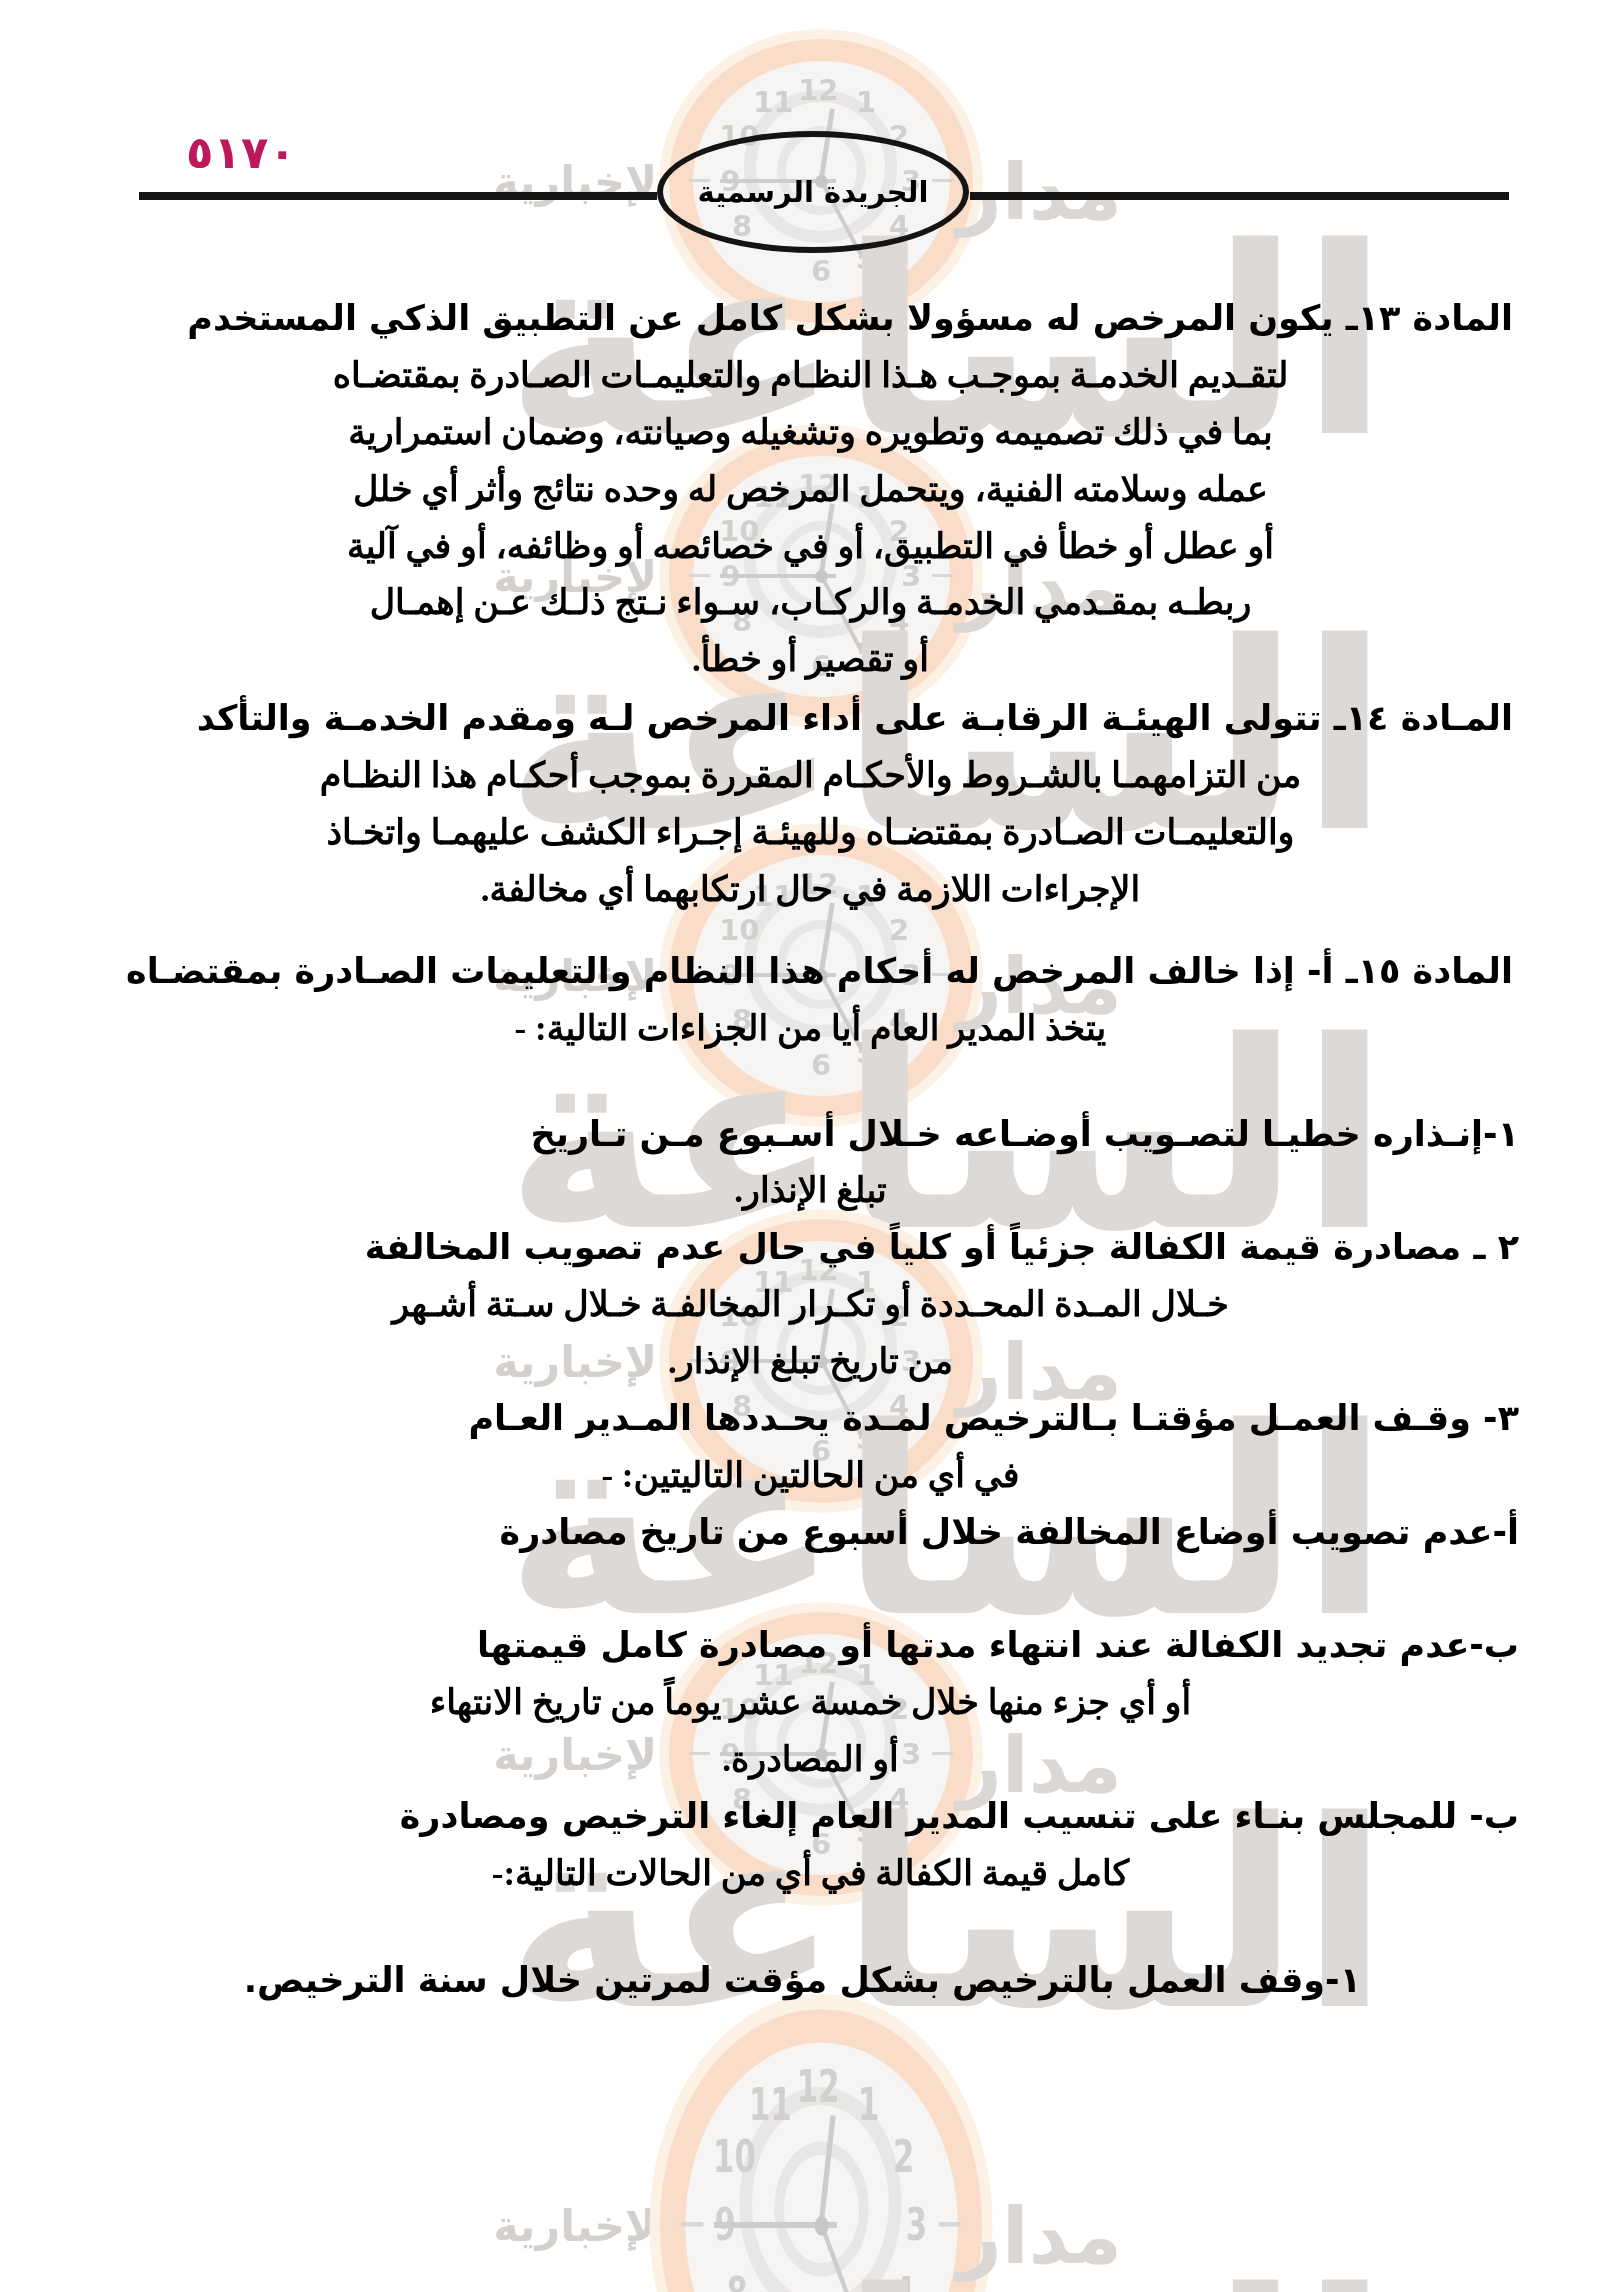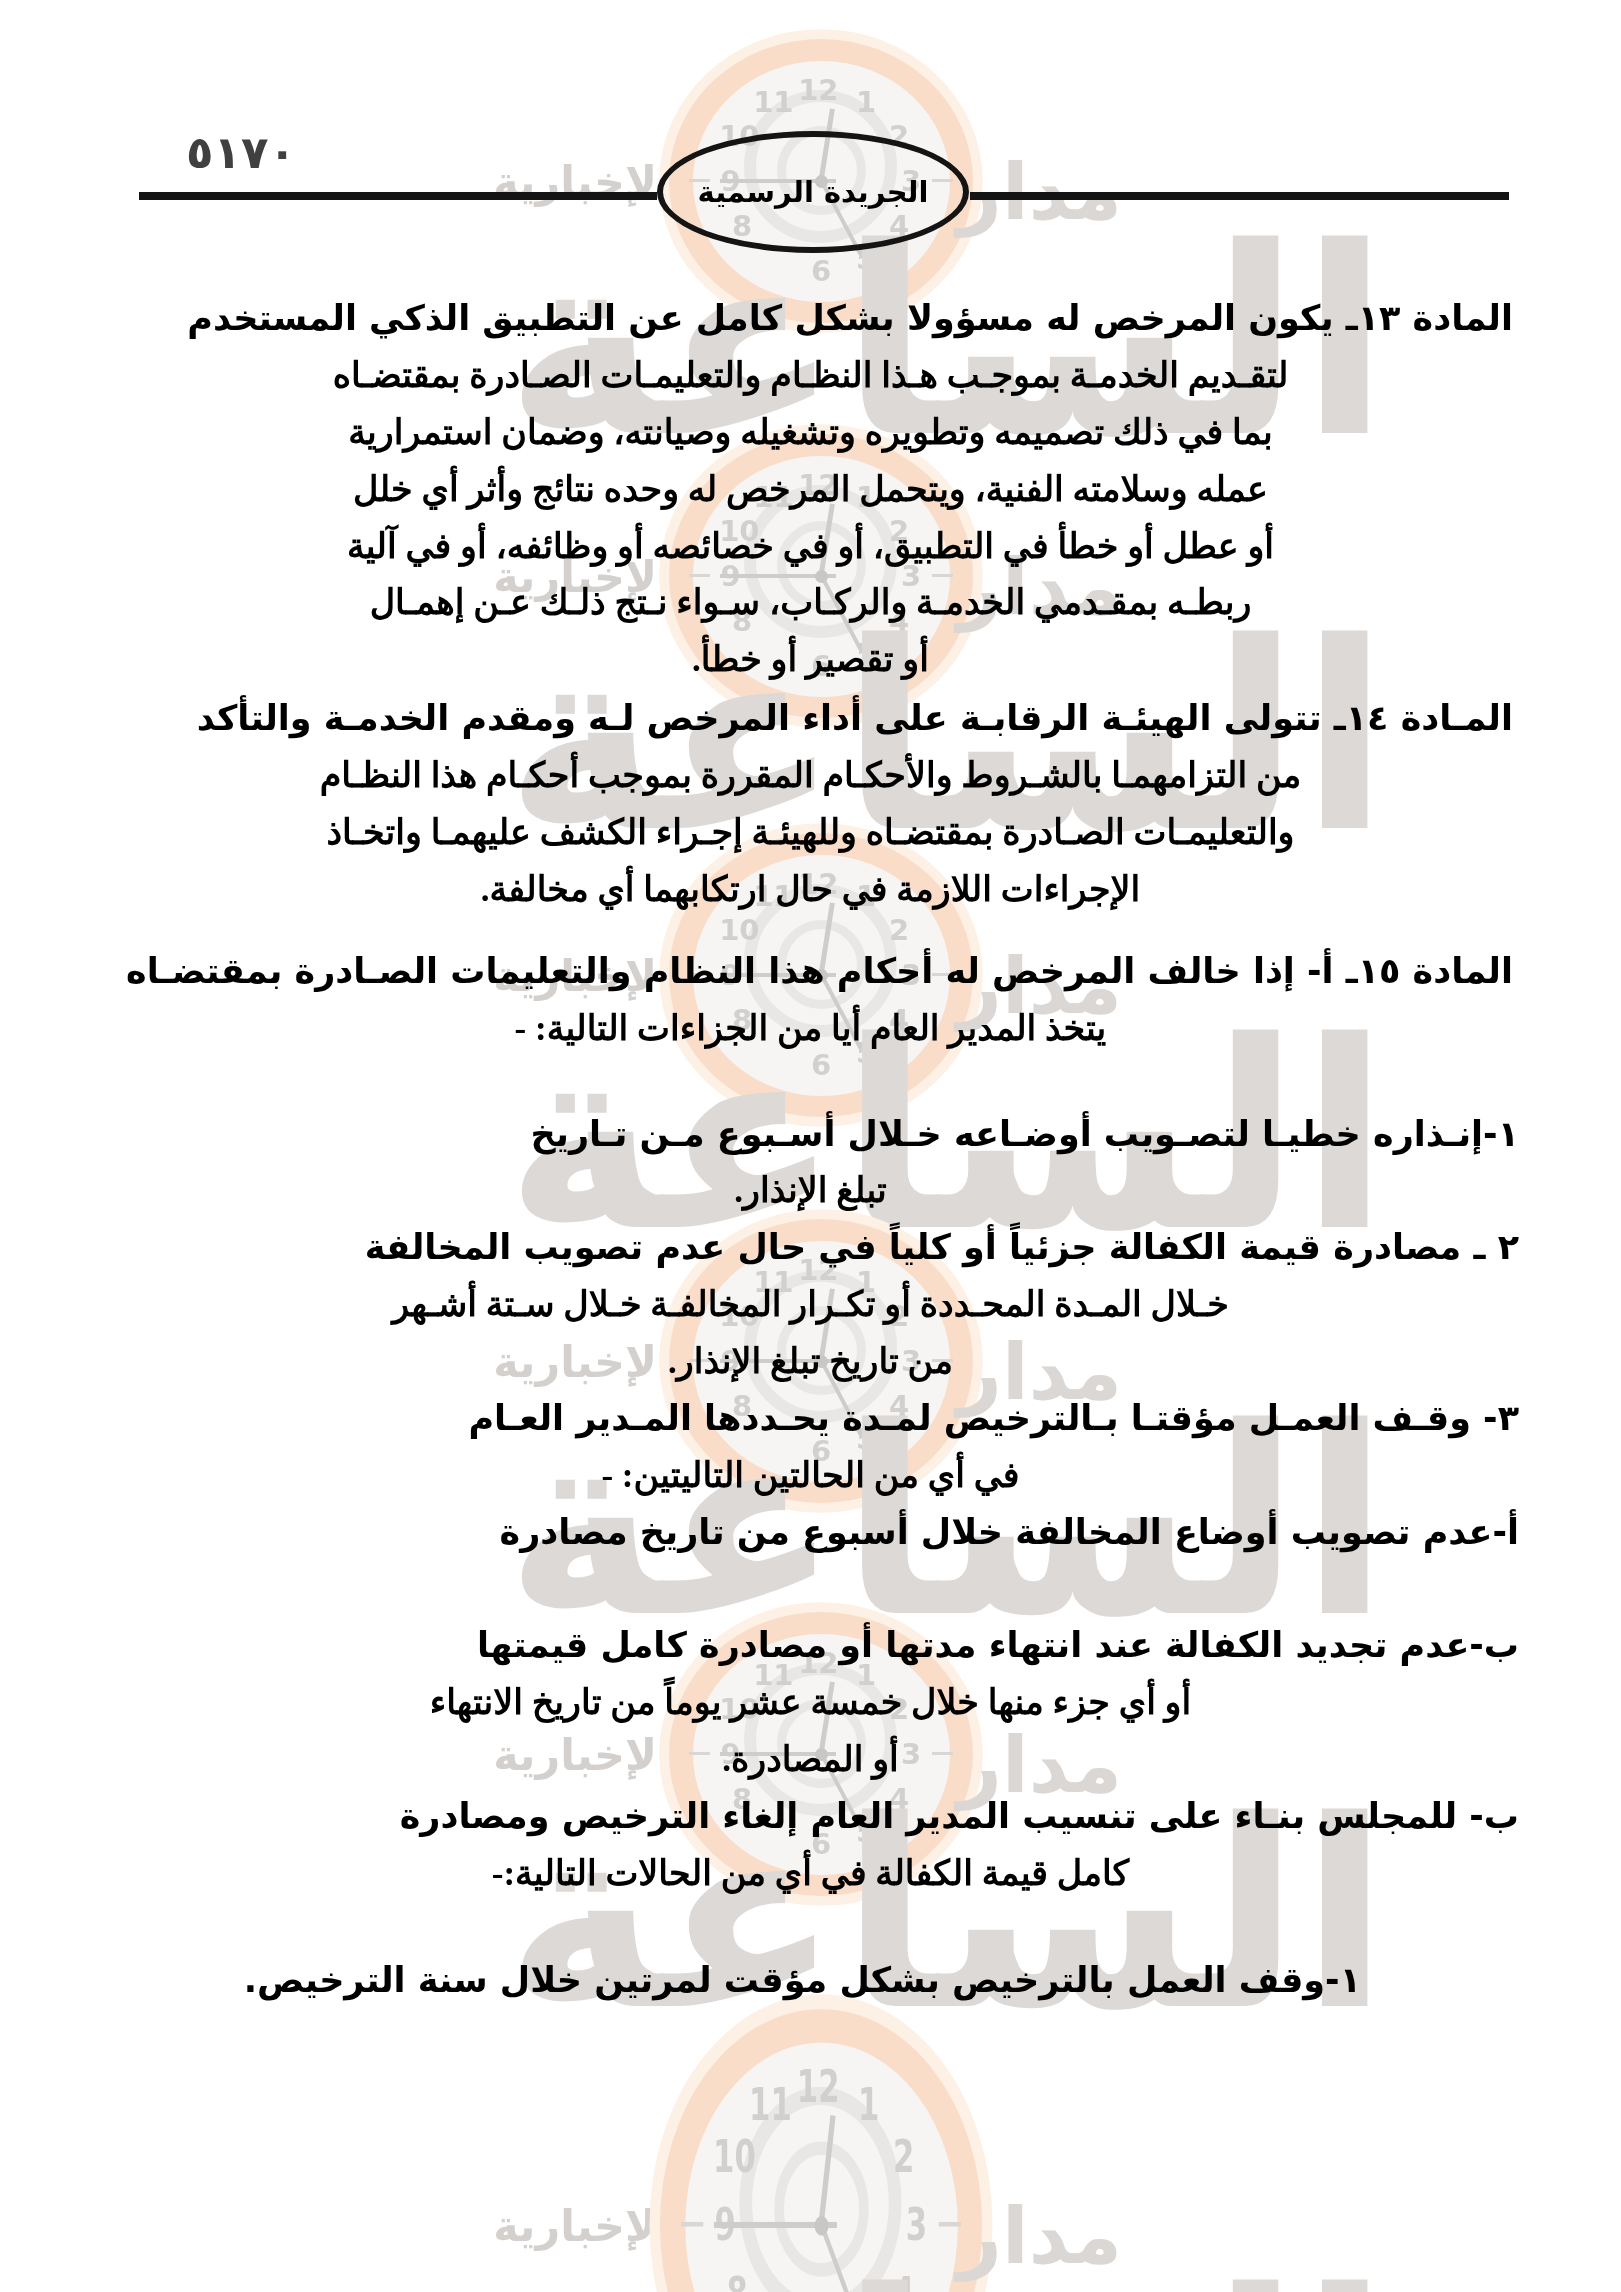--- a/index.html
+++ b/index.html
@@ -35,21 +35,21 @@
   .h-sec{left:126px;top:119px;width:3.9px;height:84px;transform:rotate(-28deg);transform-origin:50% 0;}
   .wm-dot{position:absolute;left:122px;top:114px;width:13.7px;height:13.7px;border-radius:50%;background:#c9c7c5;}
   .wm-sub{position:absolute;left:470px;top:119px;width:225px;
           font:700 43px/49px "DejaVu Sans",sans-serif;color:#d3d0cd;text-align:center;}
   .wm-madar{position:absolute;left:965px;top:106px;width:157px;
           font:700 78px/94px "DejaVu Sans",sans-serif;color:#dad7d4;text-align:center;}
   .wm-saah{position:absolute;left:505px;top:174px;
           font:700 260px/260px "DejaVu Sans",sans-serif;color:#dcd9d6;white-space:nowrap;}
   
   .pageno{position:absolute;top:125px;left:186px;z-index:2;
-          font:700 45px/55px "DejaVu Sans",sans-serif;color:#404040;}
+          font:700 45px/55px "DejaVu Sans",sans-serif;color:#be185d;}
   .rule{position:absolute;top:192px;height:7.8px;background:#141414;z-index:2;}
   .rule-l{left:139px;width:518px;}
   .rule-r{left:970px;width:539px;}
   .oval{position:absolute;left:657px;top:131px;width:300px;height:110px;border:6.9px solid #141414;
         border-radius:50%;z-index:3;display:flex;align-items:center;justify-content:center;}
   .oval span{font:700 29px/35px "DejaVu Sans",sans-serif;color:#000;}
   
   .line{position:absolute;left:0;right:0;z-index:2;height:57px;
         font:700 35px/57px "DejaVu Sans",sans-serif;color:#000;white-space:nowrap;}
   .l-start{padding-right:108px;padding-left:113px;text-align:right;}

